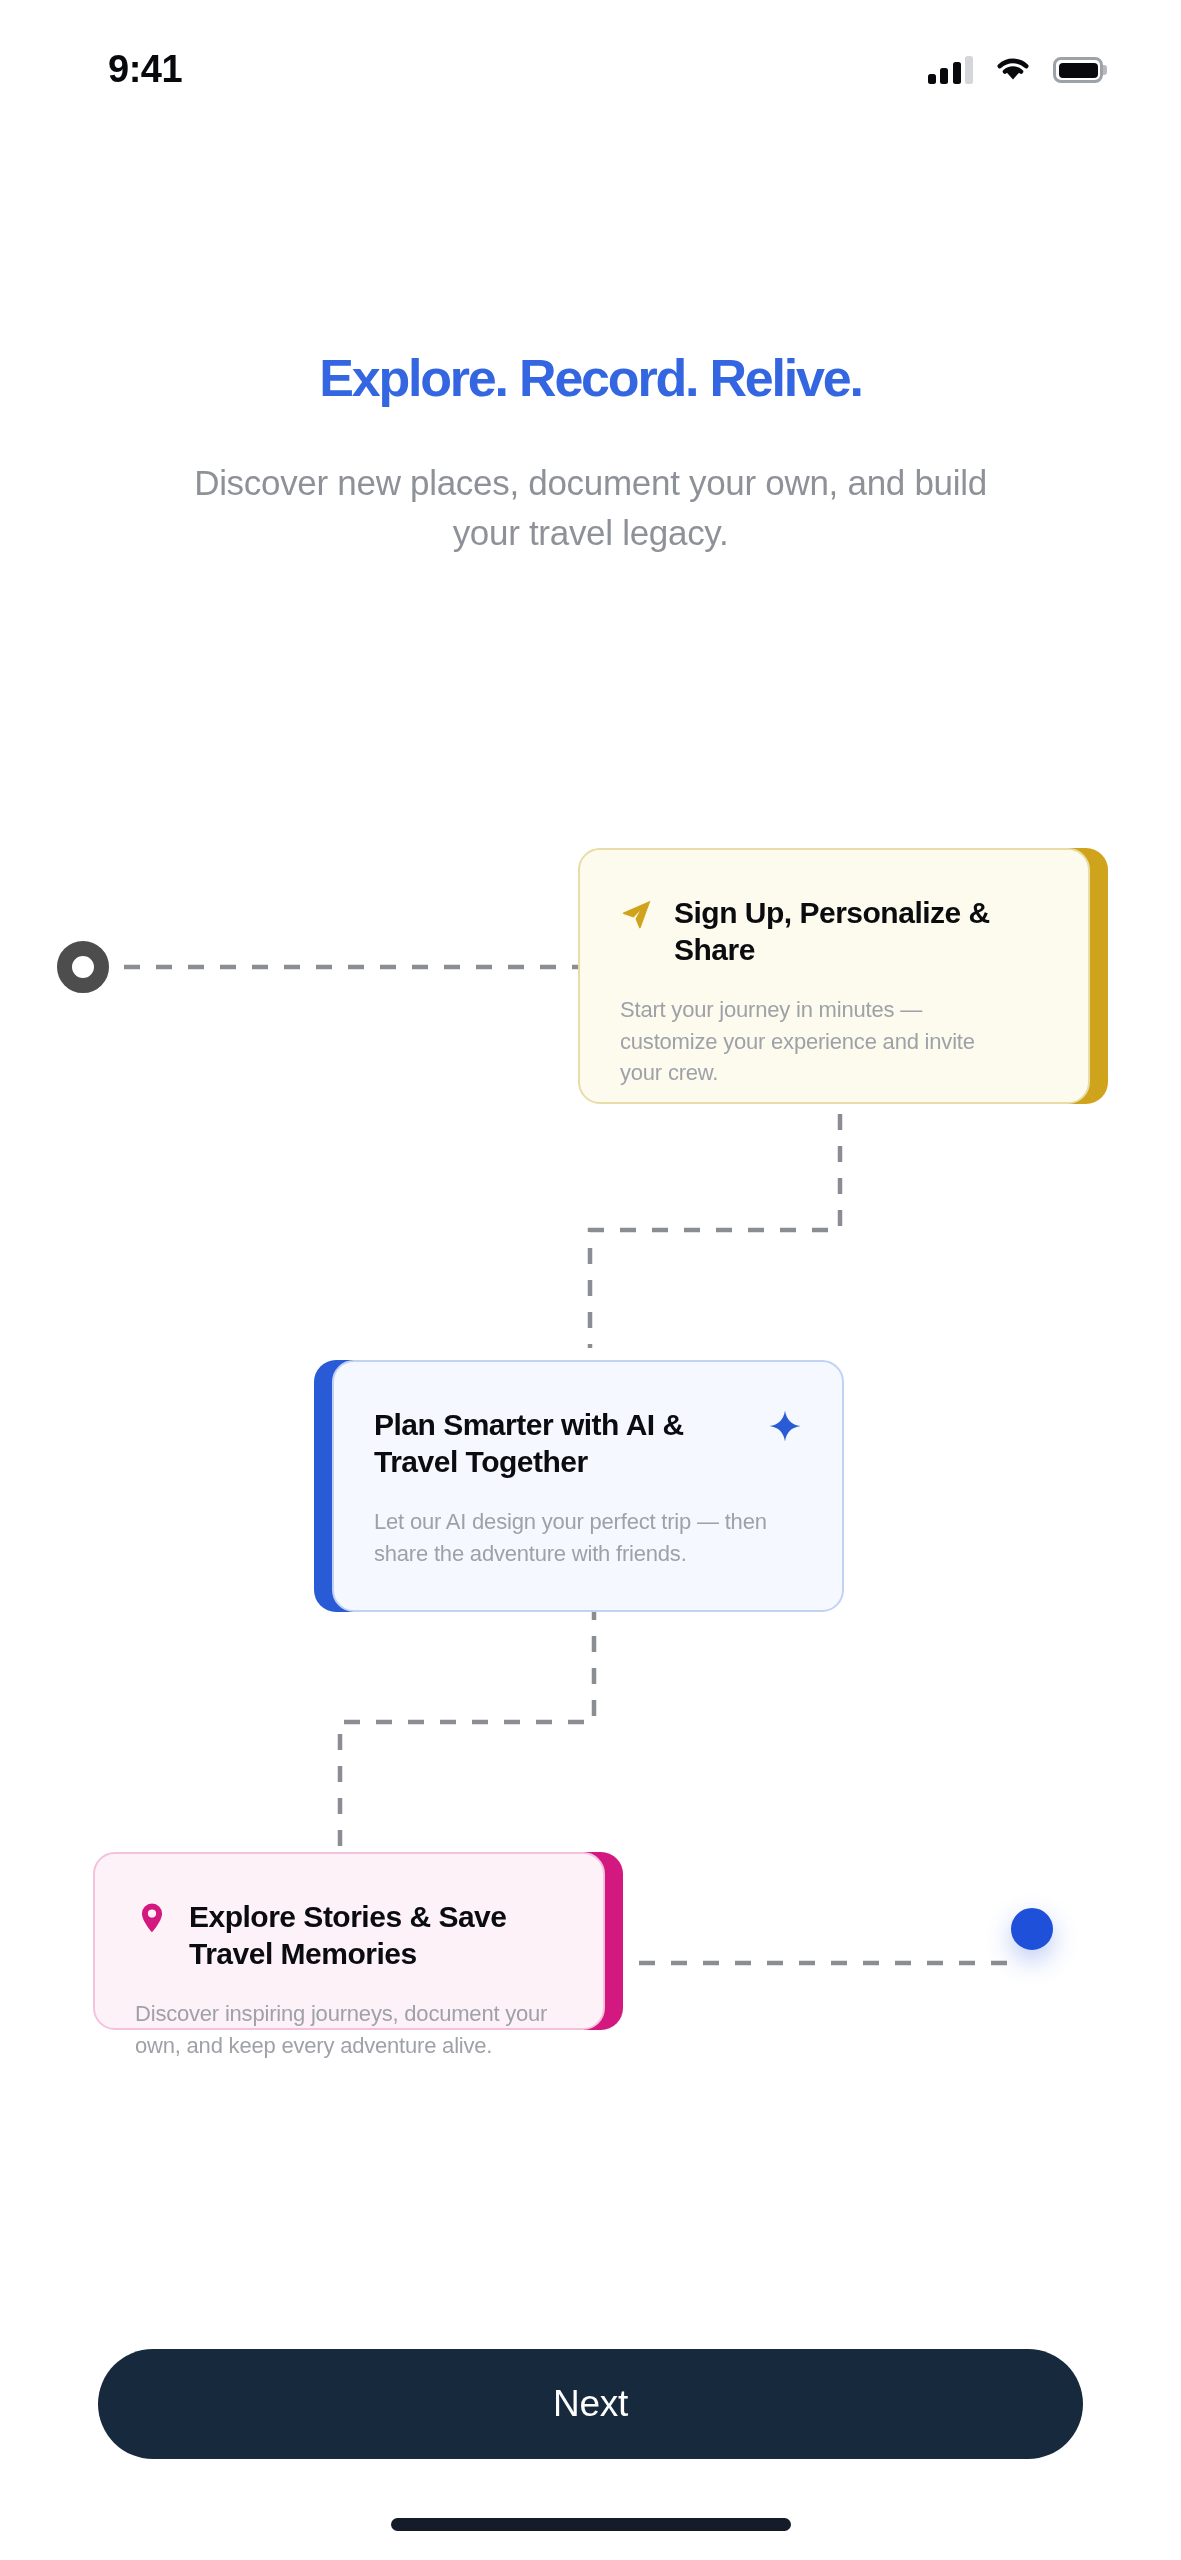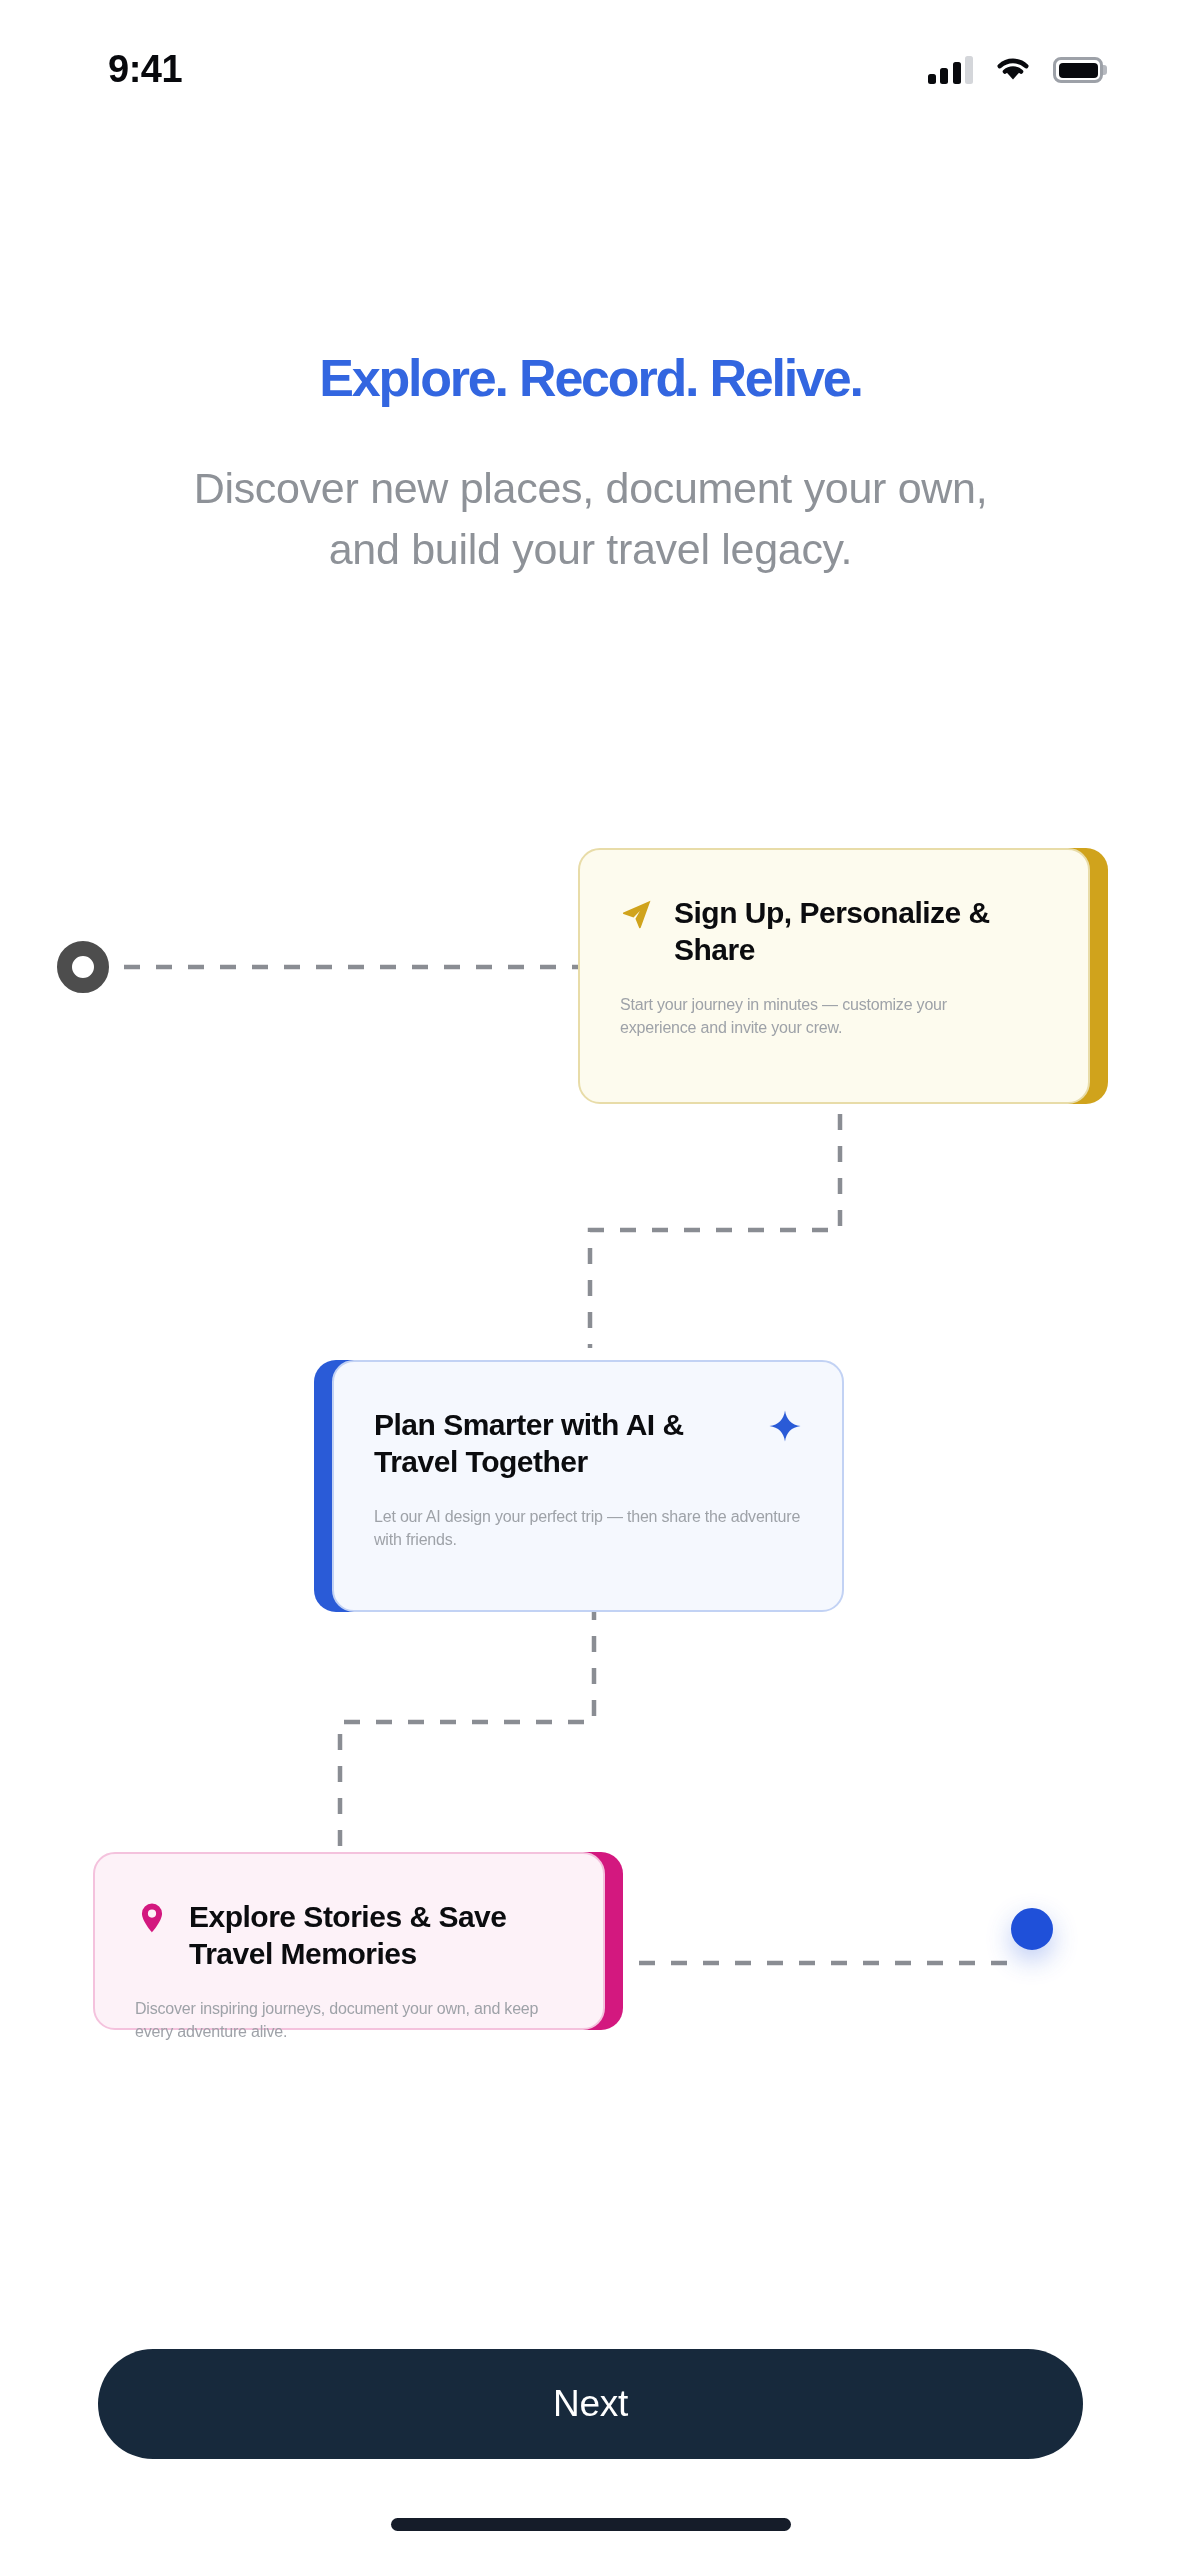--- a/index.html
+++ b/index.html
@@ -54,21 +54,21 @@
 
   
   .header { position:absolute; top:352px; left:0; width:1181px; text-align:center; }
   .headline {
     font-size:52px; font-weight:700; line-height:1.0;
     color:#3366E0; letter-spacing:-2.2px;
     padding:0 150px;
   }
   .subtitle {
     margin-top:54px;
-    font-size:43px; line-height:1.42;
+    font-size:35px; line-height:1.42;
     color:#8e9298; font-weight:400;
     padding:0 170px; letter-spacing:-0.3px;
   }
 
   
   .flow { position:absolute; top:0; left:0; width:1181px; height:2560px; }
   .flow-svg { position:absolute; top:0; left:0; width:1181px; height:2560px; }
 
   
   .node {
@@ -101,21 +101,21 @@
     border:2px solid rgba(0,0,0,0.05);
     padding:44px 40px 0 40px;
   }
   .card-head { display:flex; align-items:flex-start; gap:20px; }
   .card-title {
     font-size:30px; font-weight:700; line-height:1.24;
     color:#0b0c0f; letter-spacing:-0.5px; flex:1;
   }
   .card-desc {
     margin-top:26px;
-    font-size:16px; line-height:1.42;
+    font-size:22px; line-height:1.42;
     color:#9ea2a8; font-weight:400; letter-spacing:-0.2px;
   }
   .ic { flex:0 0 auto; width:34px; height:34px; margin-top:3px; }
   .ic svg { display:block; width:100%; height:100%; }
 
   
   #card1 { left:578px; top:848px; width:512px; height:256px; }
   #card1 .accent { left:18px; background:#D0A31C; }
   #card1 .card   { left:0; background:#FDFBEE; border-color:#E8DCA8; }
   #card1 .card-desc { padding-right:28px; }

